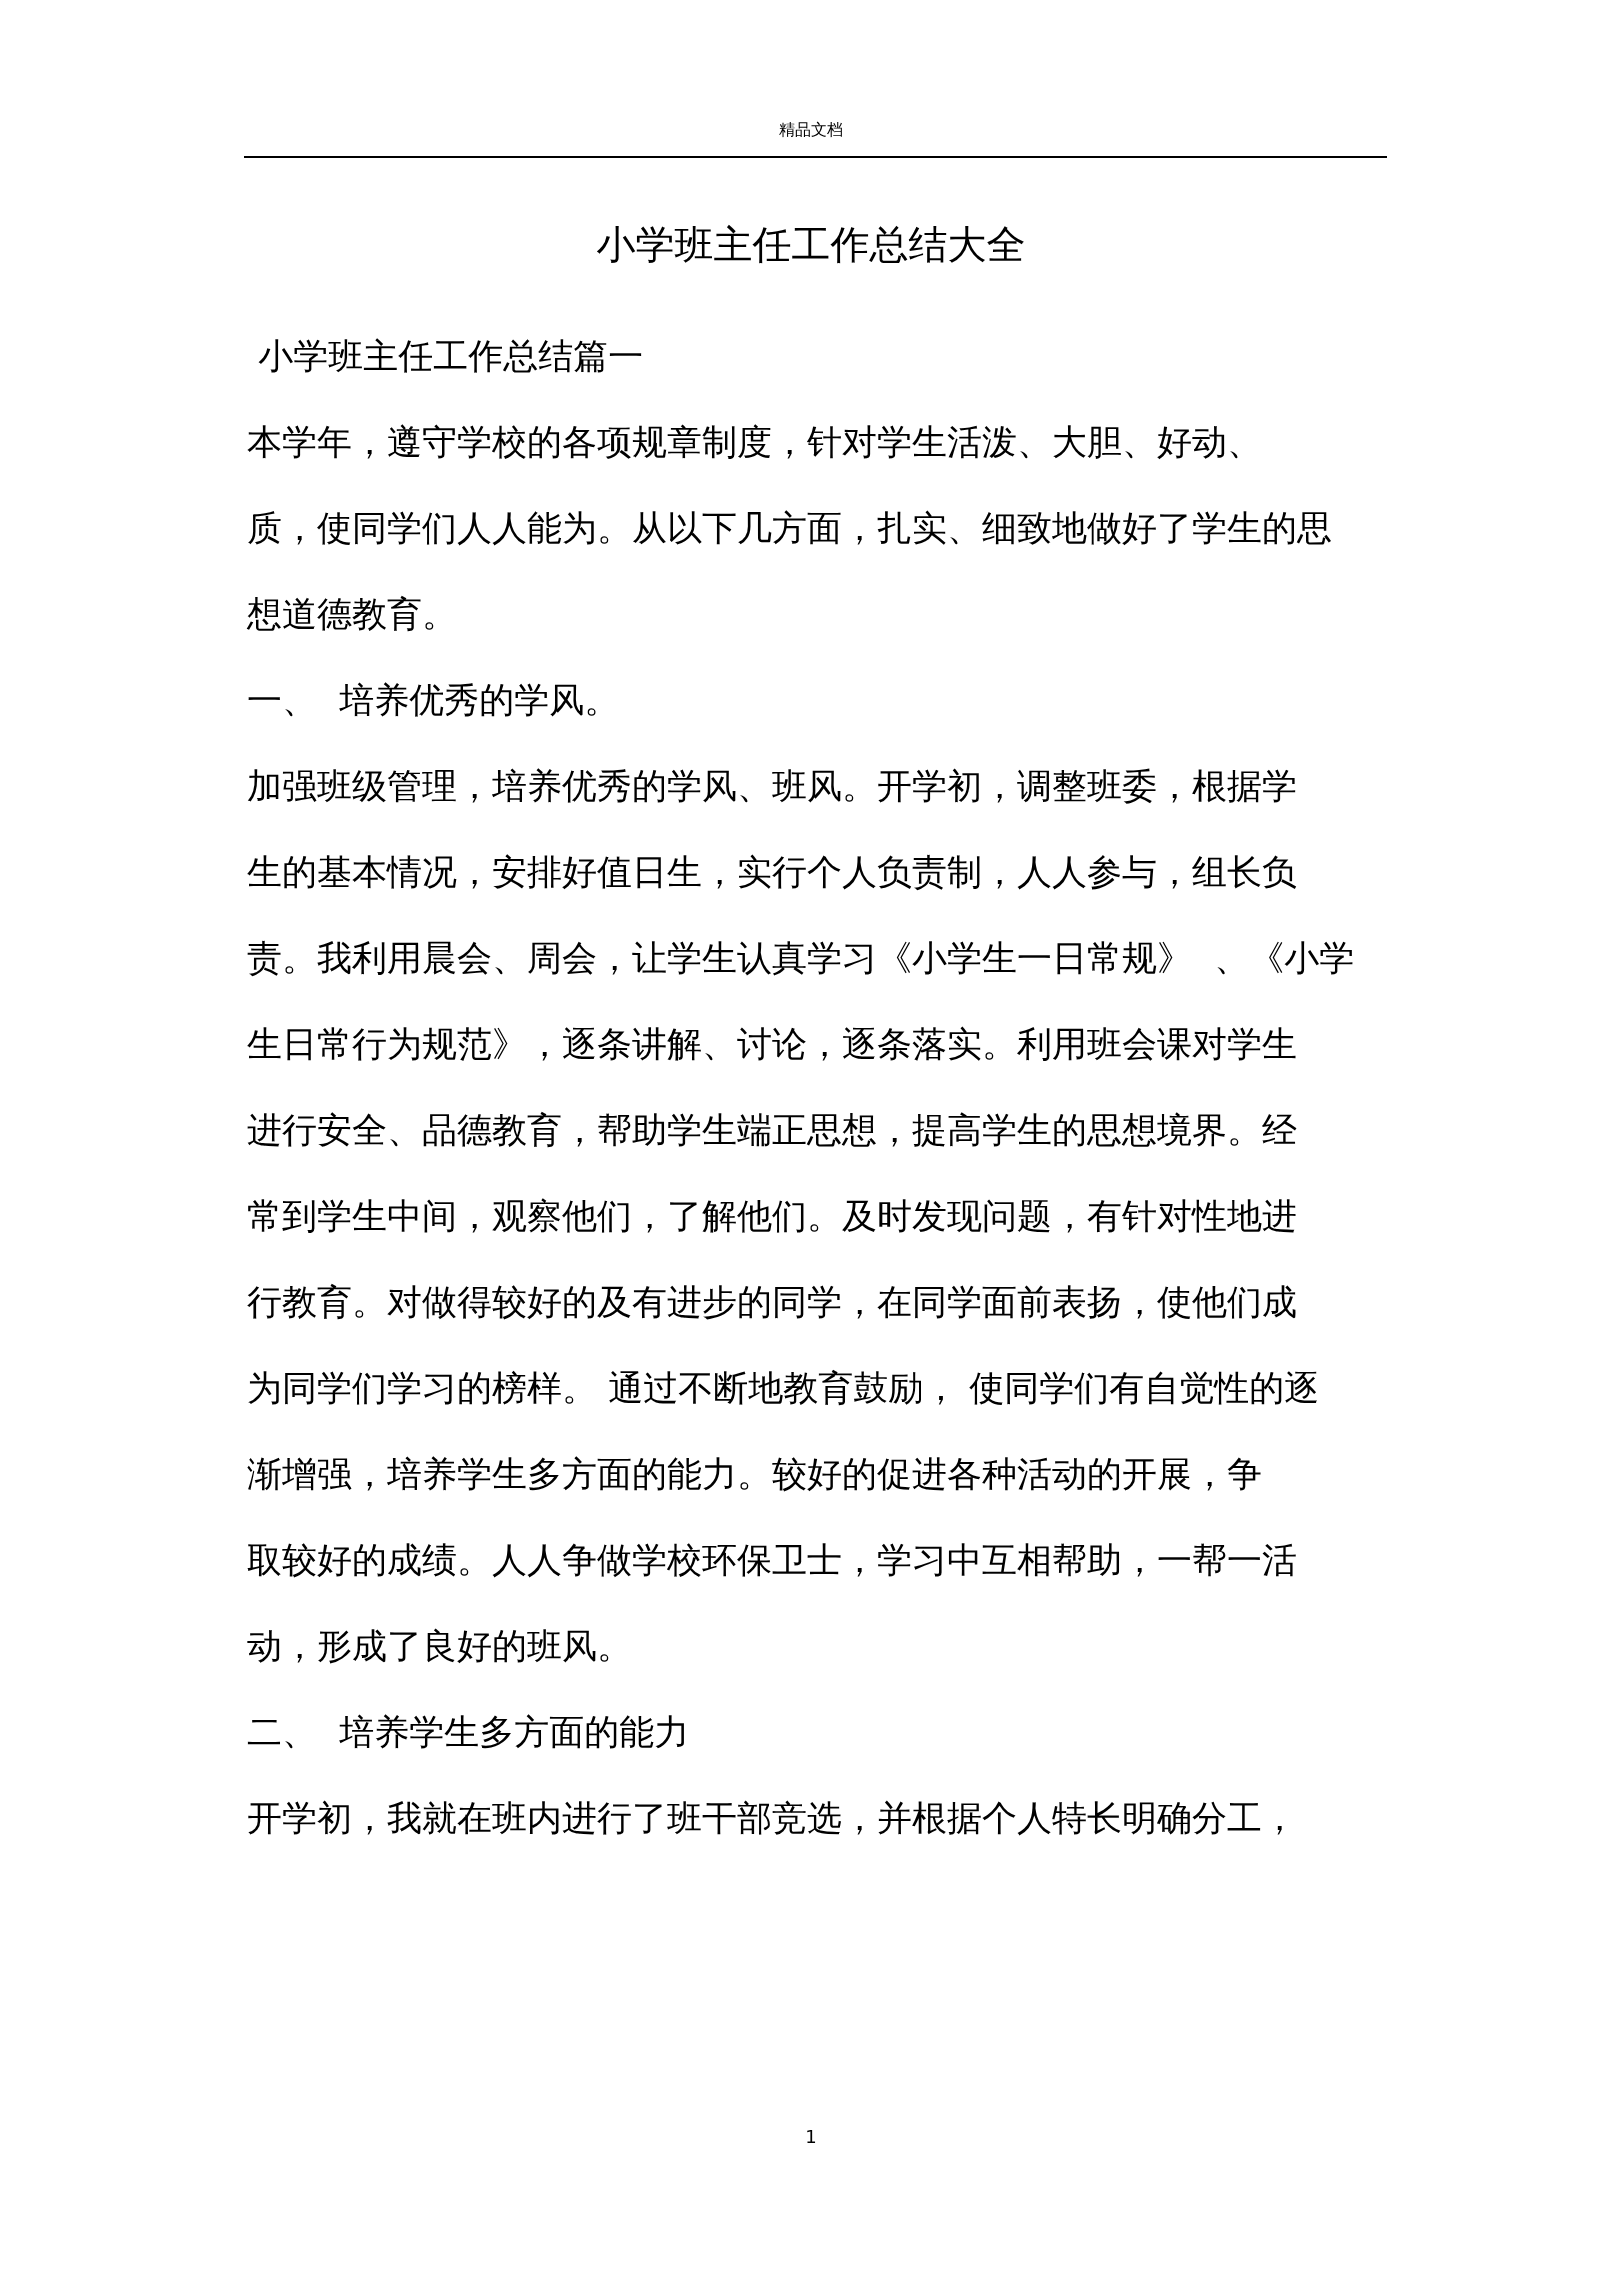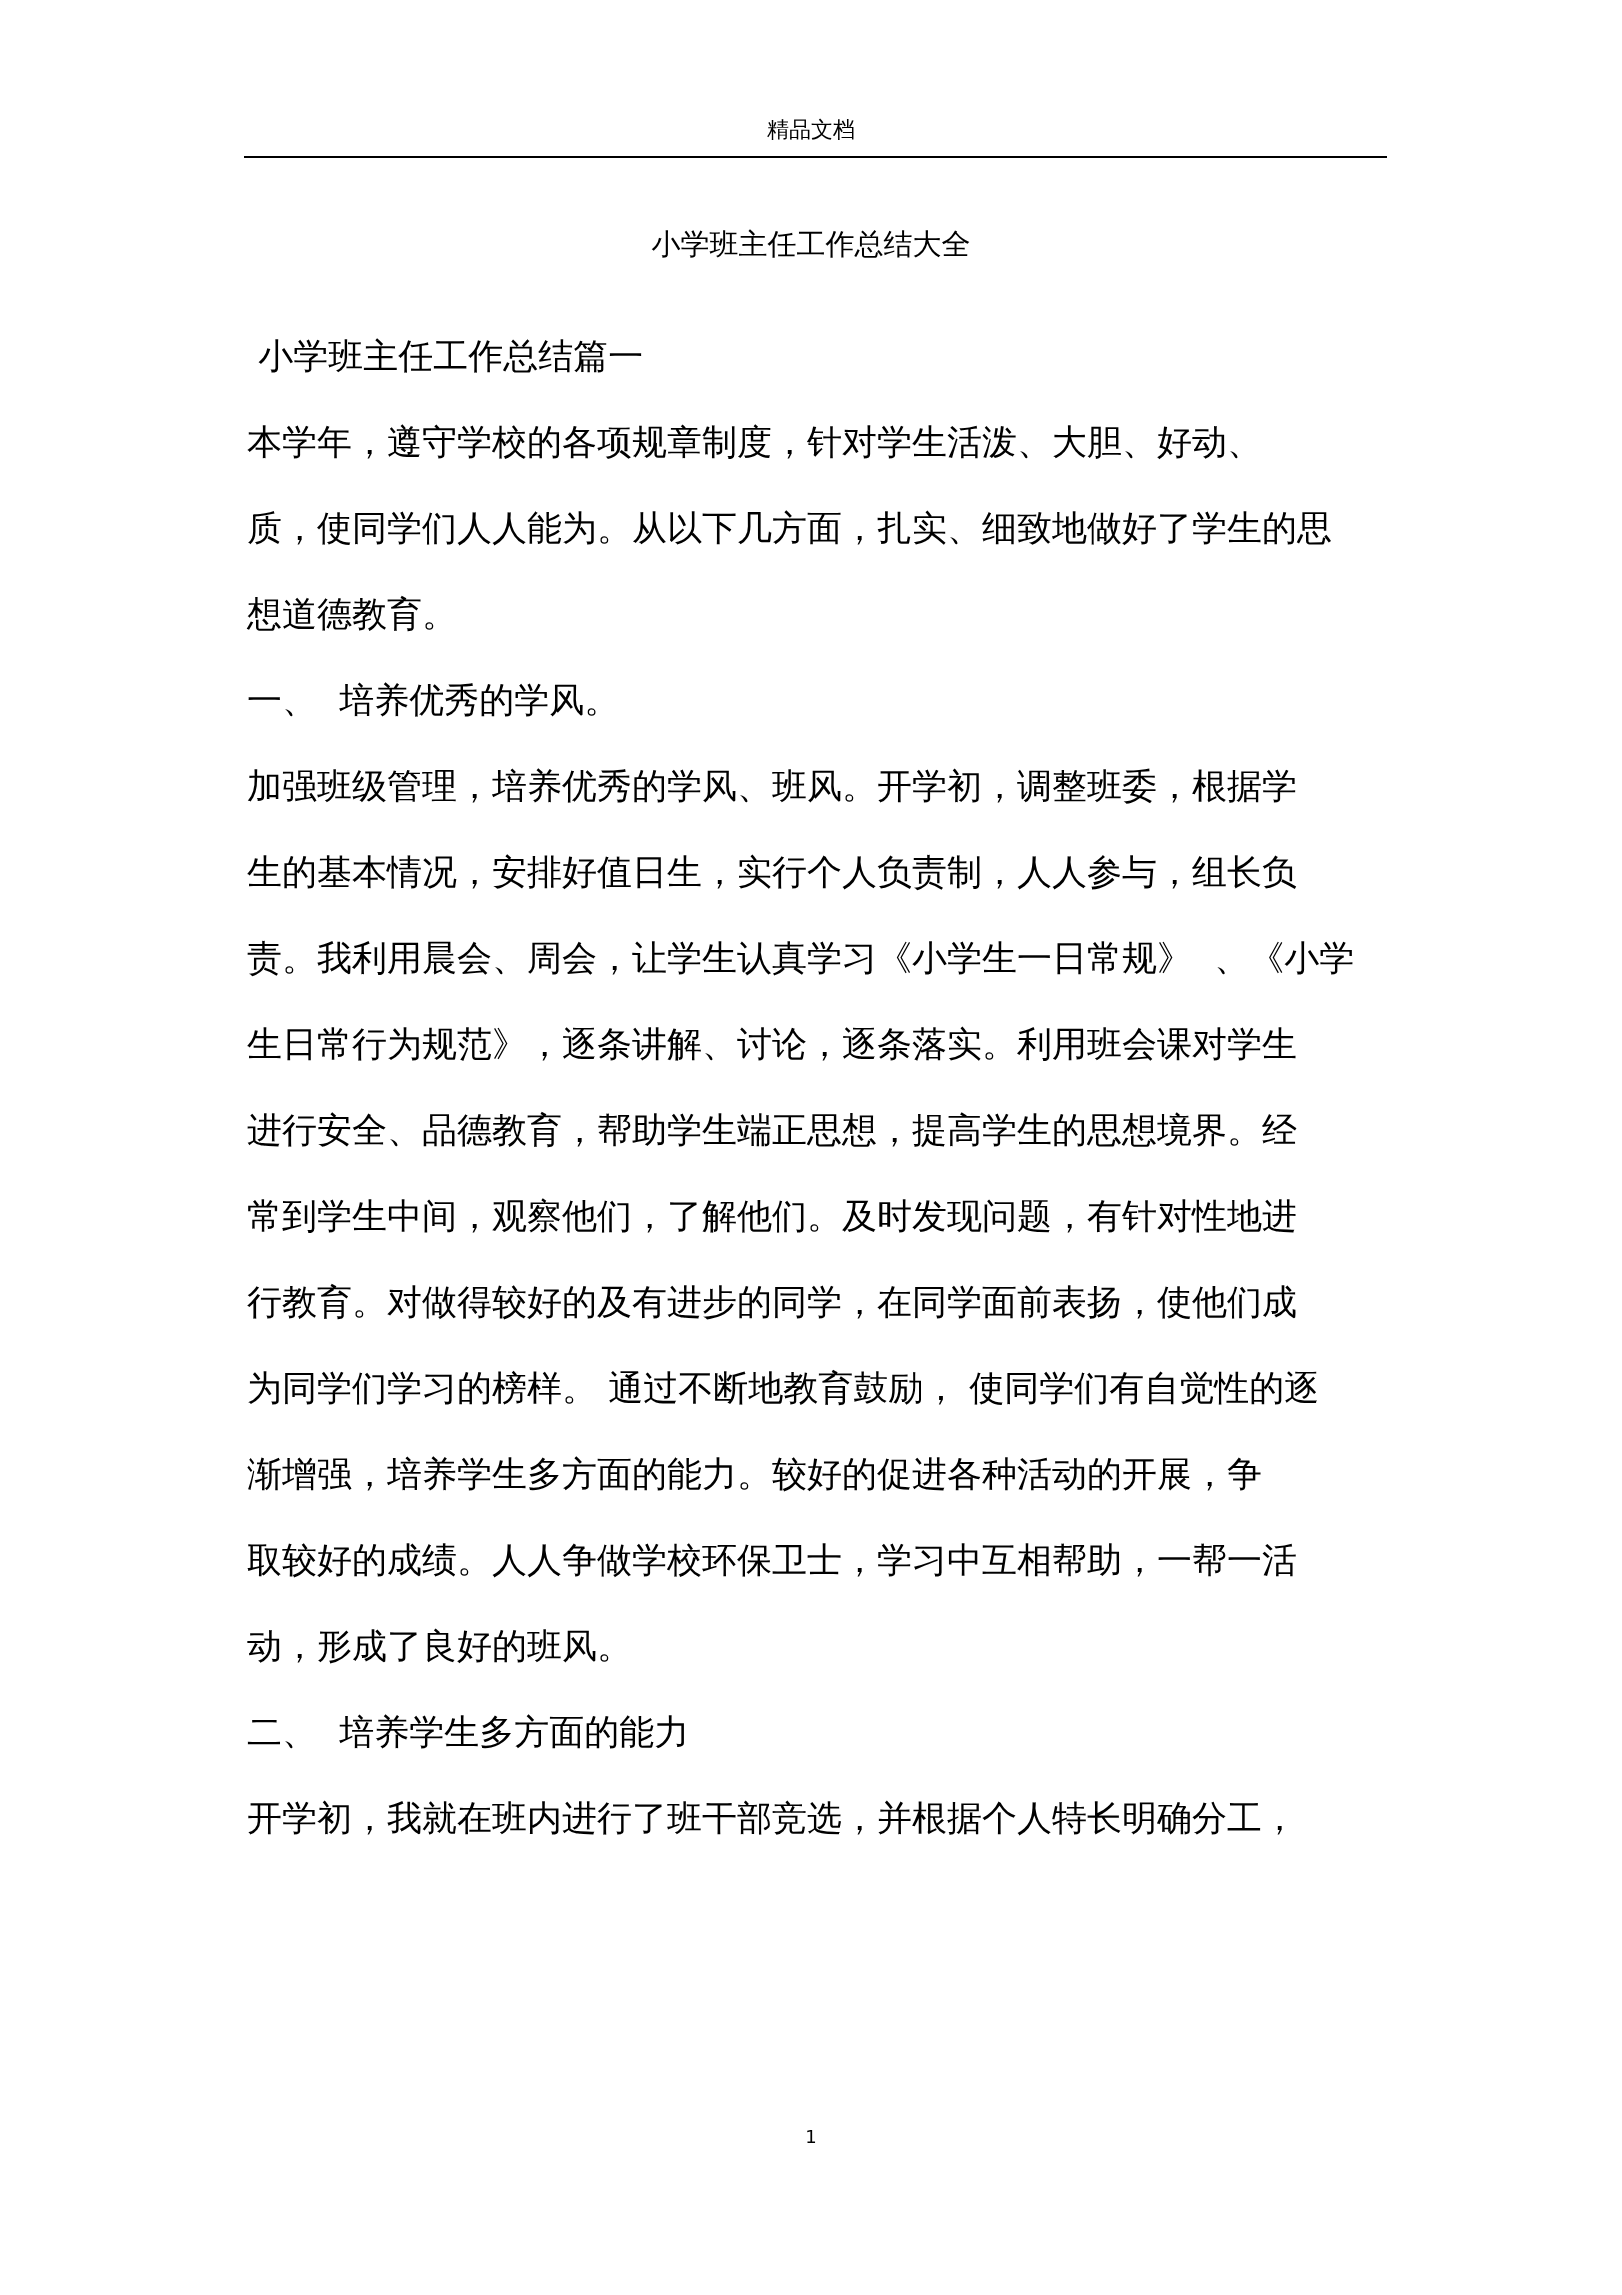--- a/index.html
+++ b/index.html
@@ -1,22 +1,22 @@
 <!DOCTYPE html>
 <html style="font-size:13px"><head>
 <meta charset="utf-8">
 <style>
   html, body { margin: 0; padding: 0; background: #ffffff; }
   body { width: 1622px; height: 2295px; position: relative; overflow: hidden;
          font-family: "DejaVu Sans", "Liberation Sans", sans-serif; color: #000; }
   .header-text { position: absolute; top: 118px; left: 0; width: 1622px; text-align: center;
-                 font-size: 22px; line-height: 24.4px; }
+                 font-size: 16px; line-height: 24.4px; }
   .header-rule { position: absolute; top: 156px; left: 244px; width: 1143px; height: 2.4px; background: #000; }
   .title { position: absolute; top: 220px; left: 0; width: 1622px; text-align: center;
-           font-size: 29px; line-height: 49px; }
+           font-size: 39px; line-height: 49px; }
   .body { position: absolute; top: 312px; left: 247px; width: 1156px; margin-top: 24px; }
   .line { font-size: 35px; height: 86px; line-height: 41px; white-space: pre; }
   .page-num { position: absolute; top: 2125px; left: 0; width: 1622px; text-align: center;
               font-size: 18px; line-height: 24.4px; }
 </style>
 </head>
 <body>
 
 <div class="header-text">精品文档</div>
 <div class="header-rule"></div>

